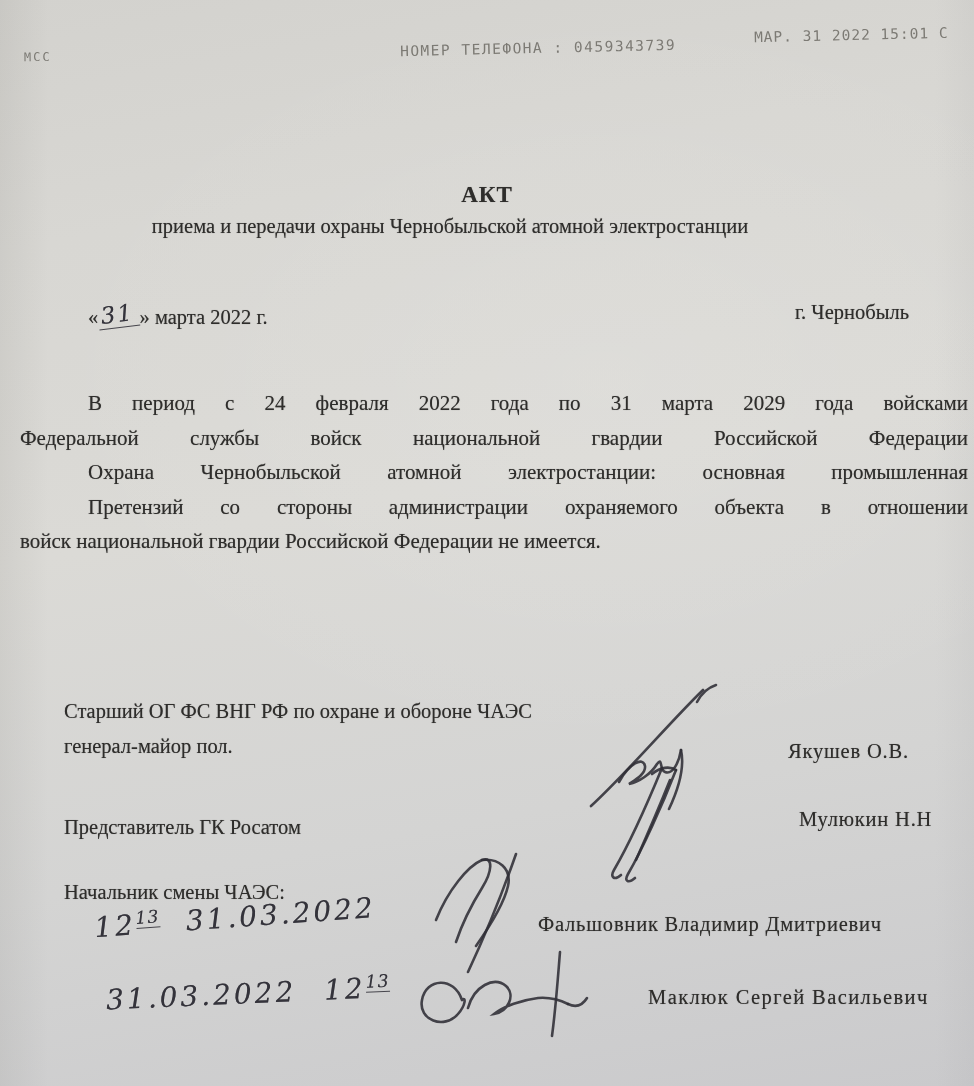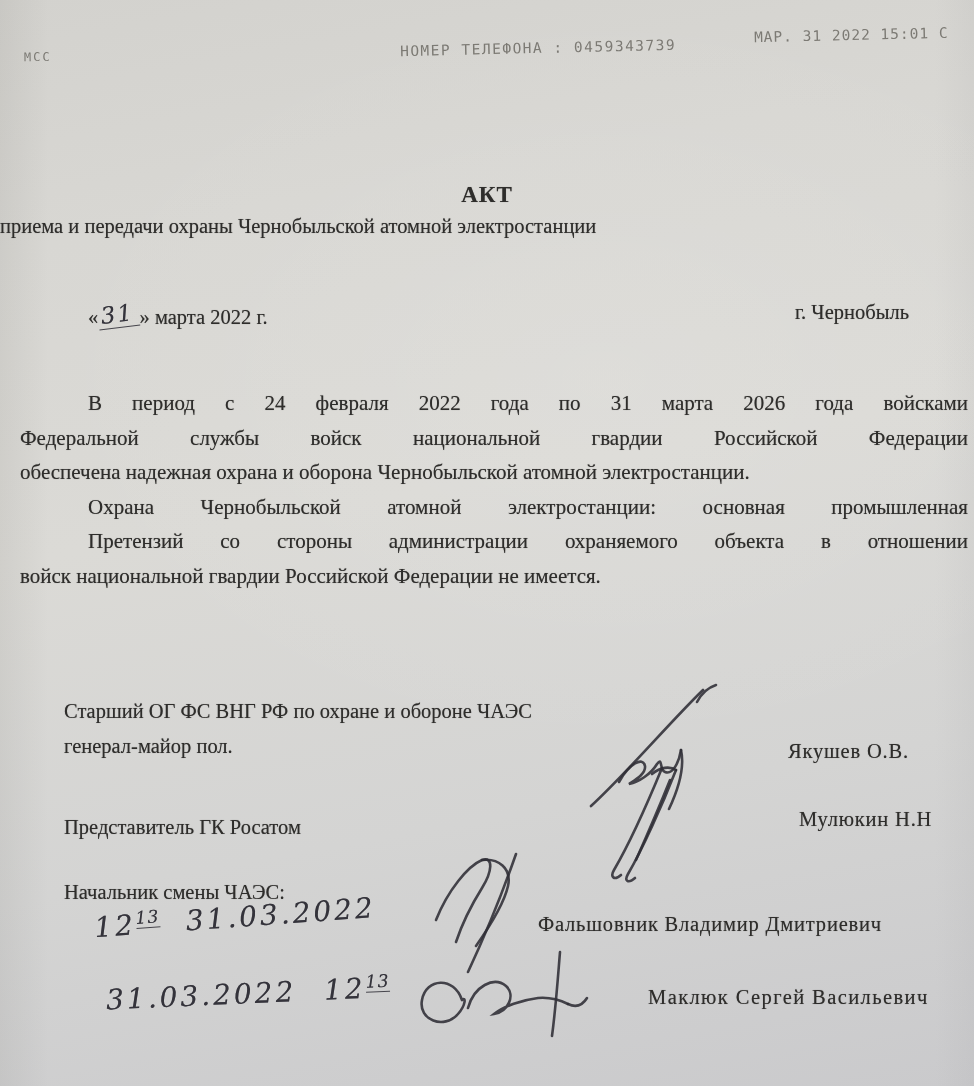--- a/index.html
+++ b/index.html
@@ -22,21 +22,21 @@
     white-space:nowrap;
   }
   .fax-left{left:24px;top:50px;font-size:12px;letter-spacing:2px;transform:rotate(-1deg);}
   .fax-center{left:400px;top:40px;font-size:14.5px;letter-spacing:1.5px;transform:rotate(-1.3deg);}
   .fax-right{left:754px;top:27px;font-size:14.5px;letter-spacing:1px;transform:rotate(-1.3deg);}
   .doc-title{
     position:absolute;top:182px;left:0;width:974px;text-align:center;
     font-size:23px;font-weight:700;letter-spacing:1px;
   }
   .doc-subtitle{
-    position:absolute;top:215px;left:0;width:900px;text-align:left;font-size:20.5px;
+    position:absolute;top:215px;left:0;width:900px;text-align:center;font-size:20.5px;
   }
   .dateline{position:absolute;top:303px;left:88px;font-size:20.5px;white-space:nowrap;}
   .hand{
     font-family:"DejaVu Serif",serif;font-style:italic;color:#34333b;
     text-shadow:0 0 0.5px rgba(52,51,59,0.5);
   }
   .hand-day{
     display:inline-block;font-size:23px;transform:rotate(-7deg) translateY(-2px);
     border-bottom:1.6px solid #46454c;padding:0 5px 0 3px;letter-spacing:2px;
   }
@@ -67,23 +67,22 @@
 
 <div class="doc-title soft">АКТ</div>
 <div class="doc-subtitle soft">приема и передачи охраны Чернобыльской атомной электростанции</div>
 
 <div class="dateline soft">
   <span>«</span><span class="hand hand-day">31</span><span>»</span><span> марта 2022 г.</span>
 </div>
 <div class="city soft">г. Чернобыль</div>
 
 <div class="bodytext soft">
-  <div class="jline indent">В период с 24 февраля 2022 года по 31 марта 2026 года войсками</div>
+  <div class="jline indent">В период с 24 февраля 2022 года по 31 марта 2029 года войсками</div>
   <div class="jline">Федеральной службы войск национальной гвардии Российской Федерации</div>
-  <div class="jline noforce">обеспечена надежная охрана и оборона Чернобыльской атомной электростанции.</div>
   <div class="jline indent">Охрана Чернобыльской атомной электростанции: основная промышленная</div>
   <div class="jline indent">Претензий со стороны администрации охраняемого объекта в отношении</div>
   <div class="jline noforce">войск национальной гвардии Российской Федерации не имеется.</div>
 </div>
 
 <div class="sigrole soft" style="left:64px;top:700px;">Старший ОГ ФС ВНГ РФ по охране и обороне ЧАЭС</div>
 <div class="sigrole soft" style="left:64px;top:735px;font-family:Liberation Serif, serif;">генерал-майор пол.</div>
 <div class="signame soft" style="left:788px;top:740px;">Якушев О.В.</div>
 <svg class="sigsvg" style="left:585px;top:680px;" width="150" height="135" viewBox="0 0 150 135">
   <path d="M 6,126 C 40,95 85,42 118,10"></path>

